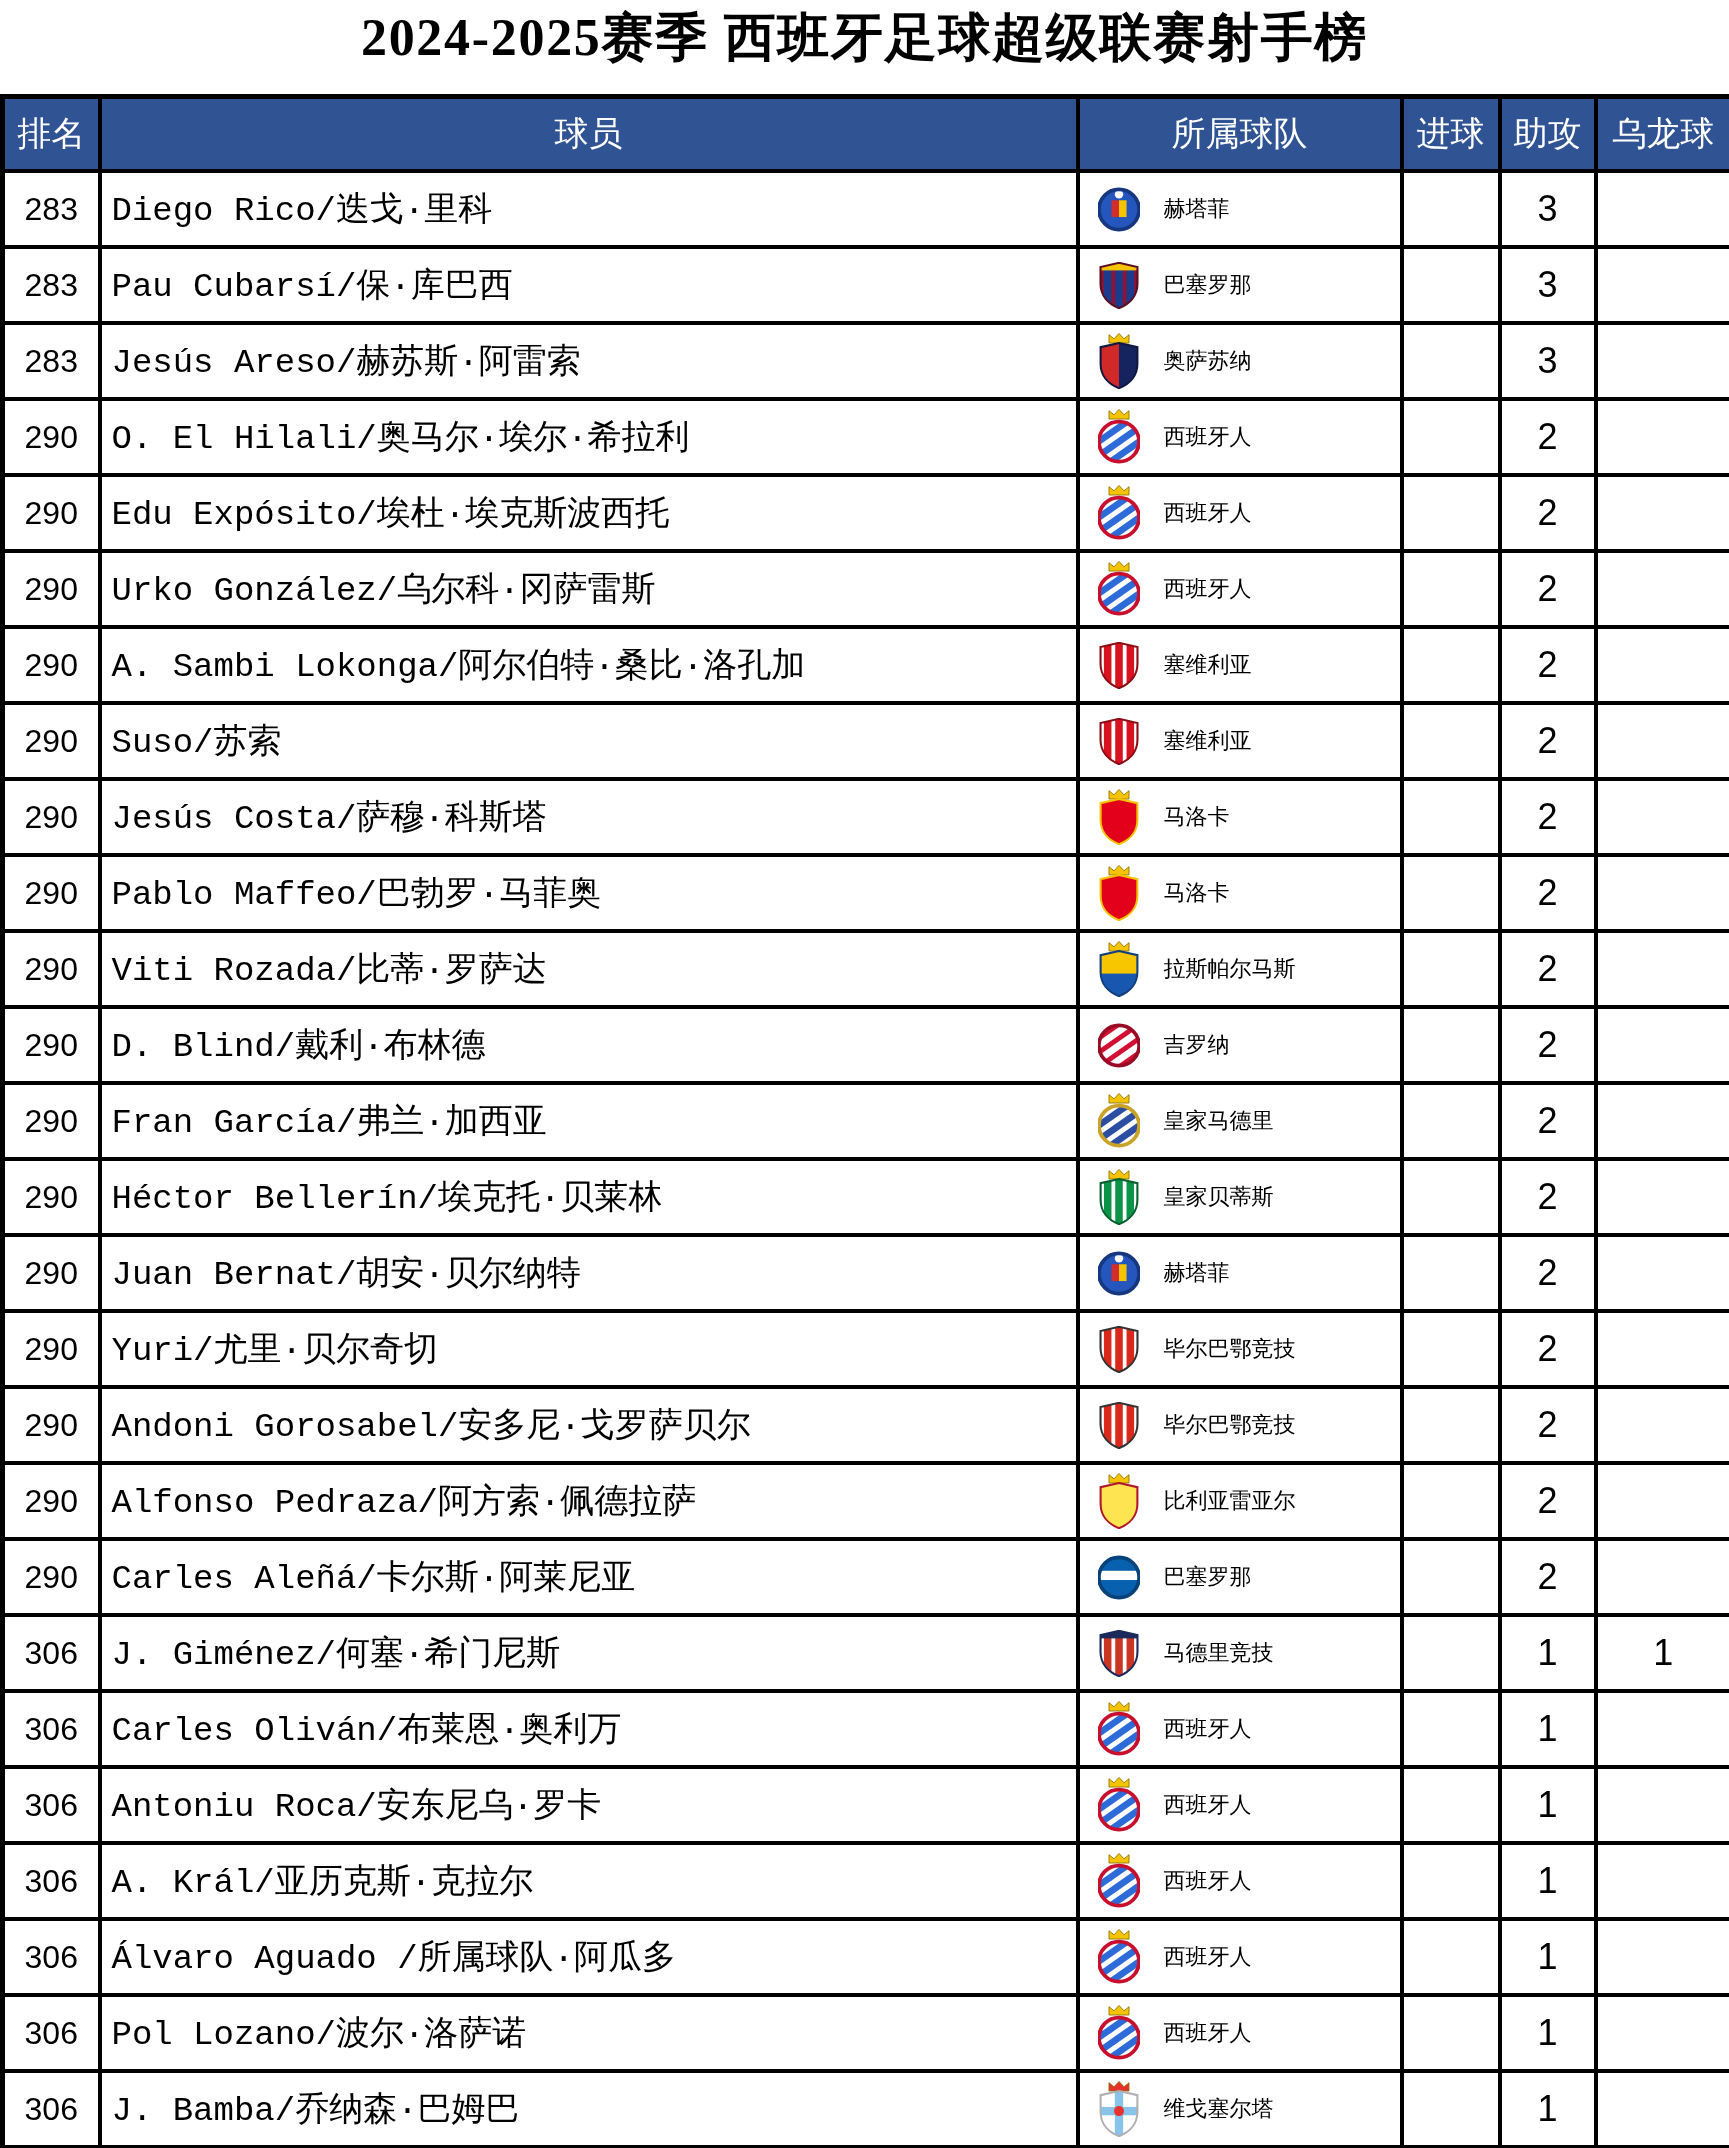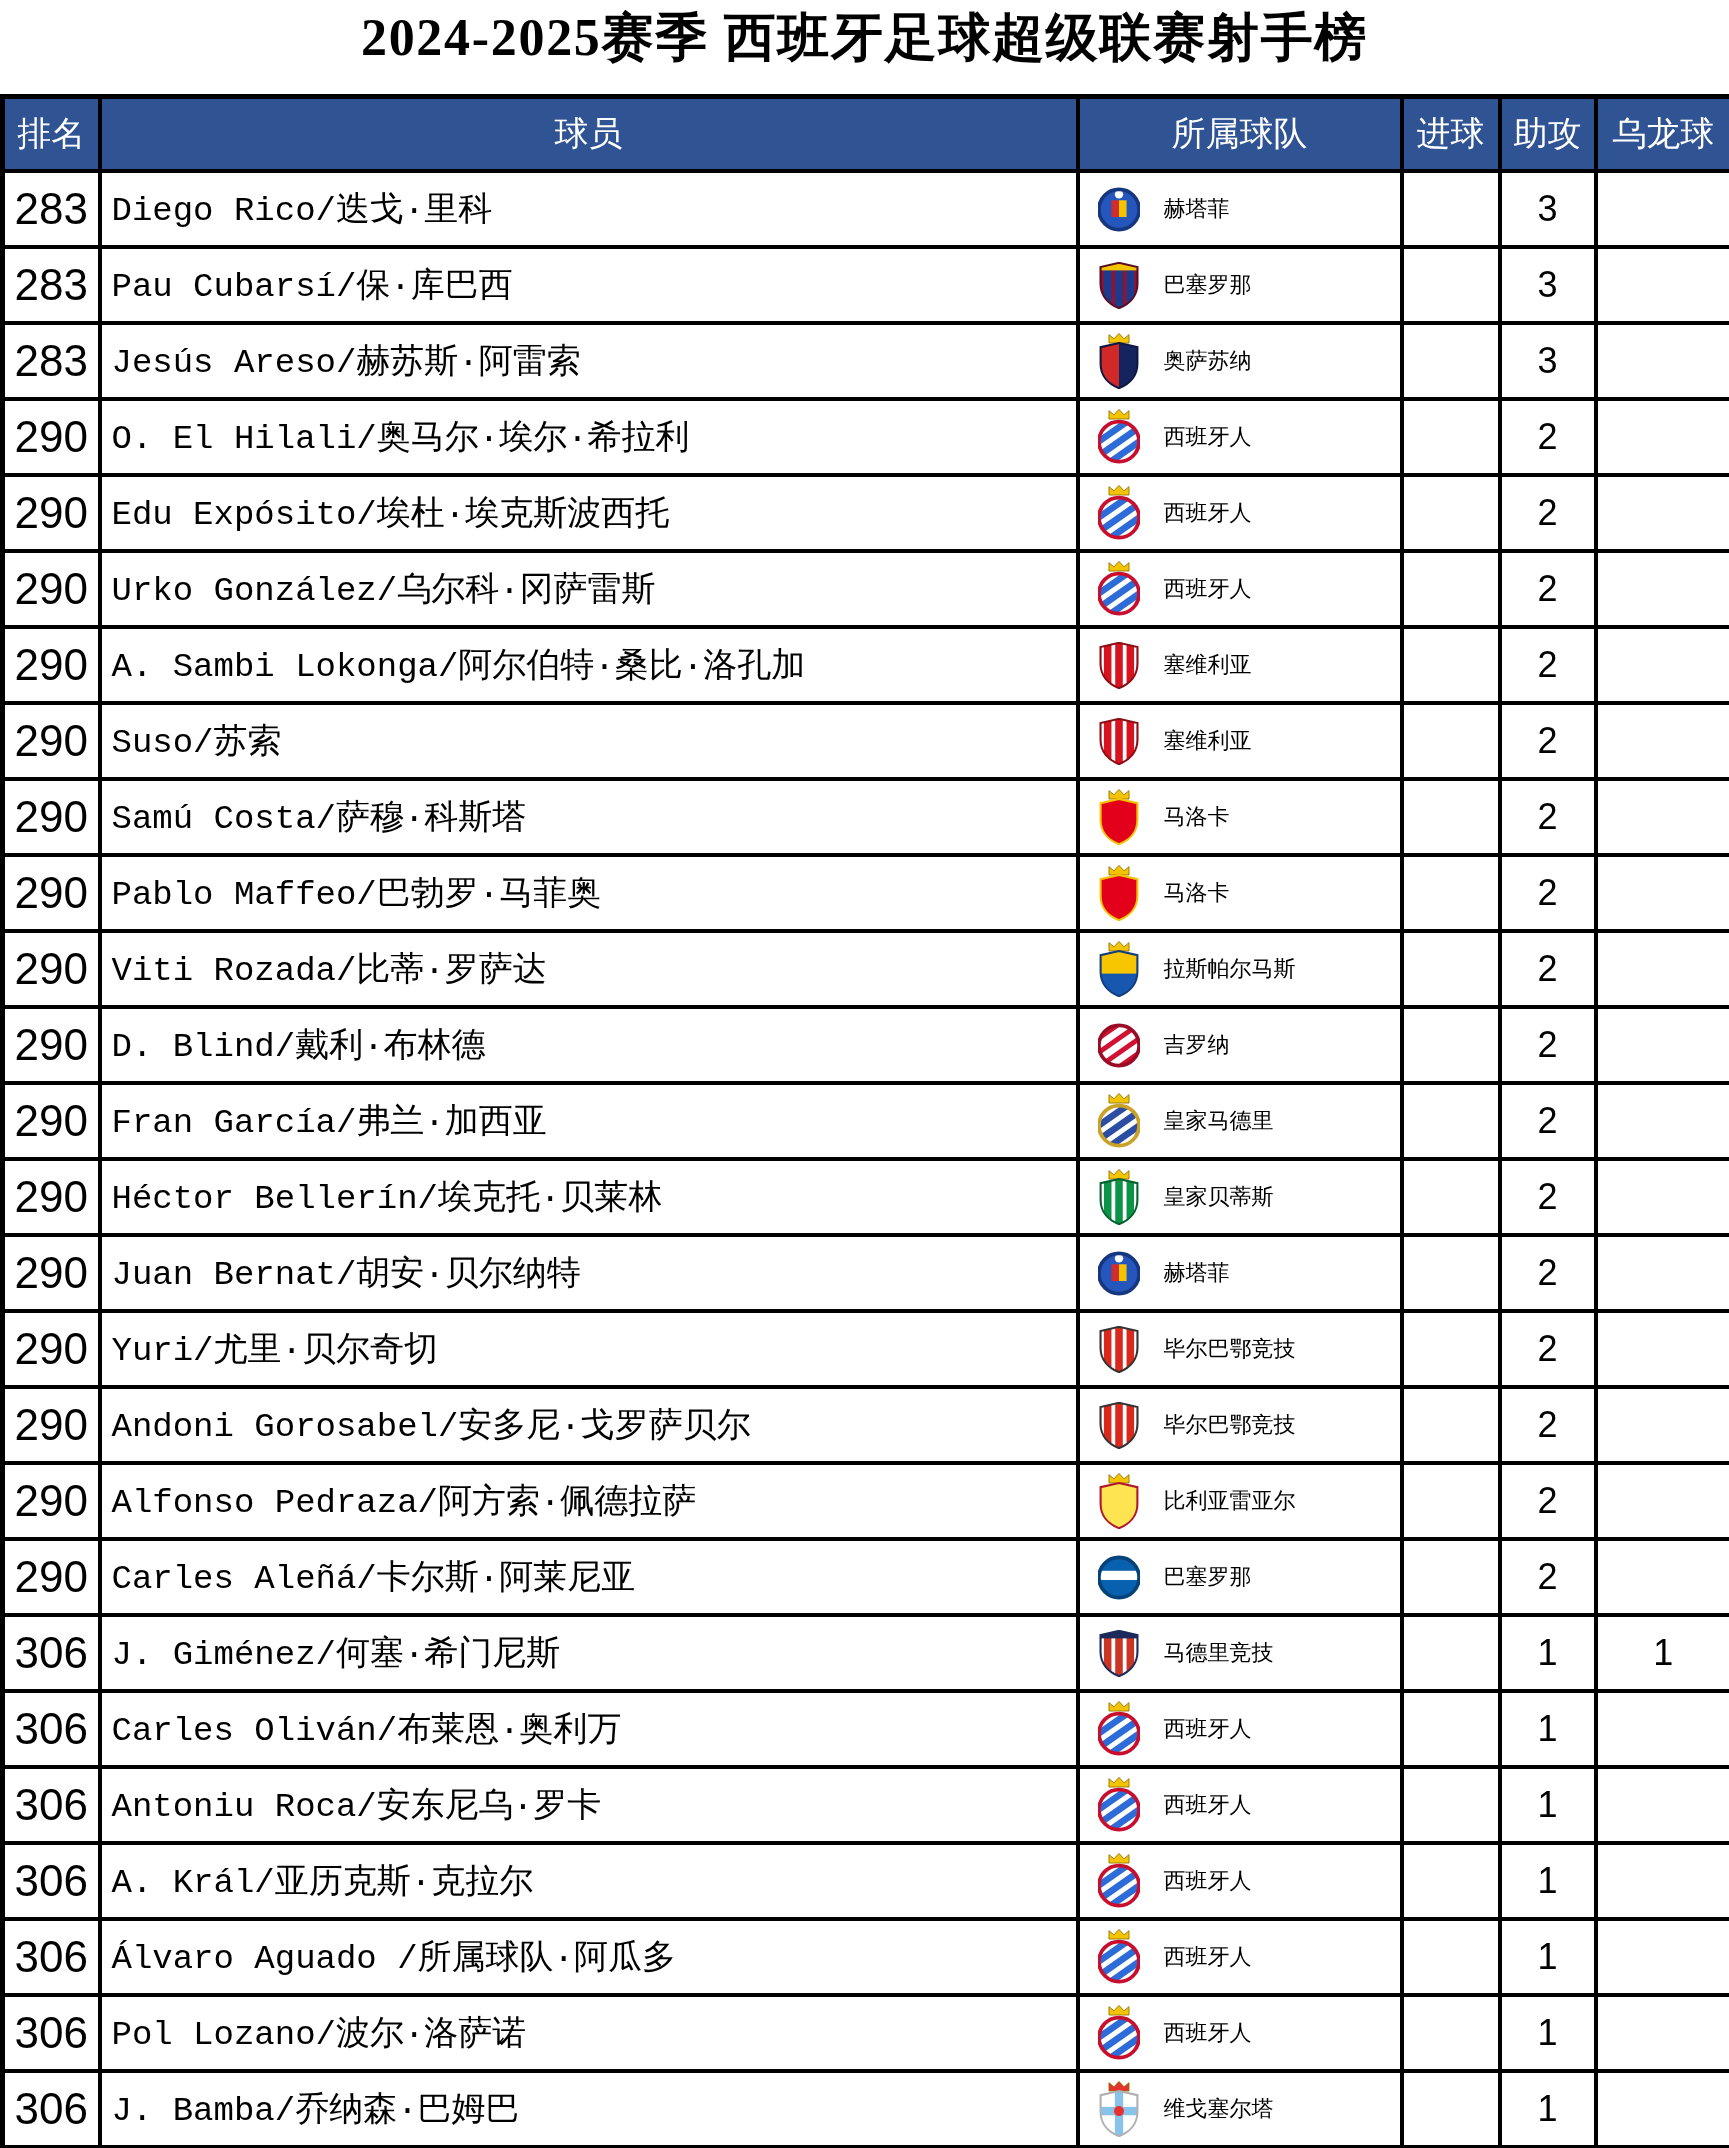--- a/index.html
+++ b/index.html
@@ -7,21 +7,21 @@
        font-family:"Liberation Sans","DejaVu Sans",sans-serif;}
   .title{position:absolute;top:0;left:0;width:1729px;height:94px;
          display:flex;align-items:flex-start;justify-content:center;
          font-size:52px;font-weight:700;letter-spacing:1.7px;padding-top:3.4px;box-sizing:border-box;font-family:Liberation Serif, serif;}
   table.rank{position:absolute;top:94px;left:0;width:1729px;
              border-collapse:collapse;table-layout:fixed;border:5px solid #000;}
   th,td{border:4.2px solid #000;padding:0;overflow:hidden;white-space:nowrap;}
   thead th{background:#305394;color:#fff;height:70px;font-weight:400;
            font-size:34px;text-align:center;font-family:Liberation Mono, monospace;}
   tbody td{height:72px;font-size:34px;vertical-align:middle;background:#fff;}
-  td.c-rank{text-align:center;font-size:44px;}
+  td.c-rank{text-align:center;font-size:32px;}
   td.c-player{padding-left:10px;font-family:Liberation Mono, monospace;}
   td.c-team{padding-left:18.5px;}
   .teamwrap{display:flex;align-items:center;gap:23.5px;}
   .teamwrap svg{flex:0 0 auto;display:block;}
   .team-name{font-size:22px;}
   td.c-num{text-align:center;font-size:36px;}
 </style>
 </head>
 <body>
 
@@ -263,21 +263,21 @@
   </svg>
             <span class="team-name">塞维利亚</span>
           </div>
         </td>
         <td class="c-num"></td>
         <td class="c-num">2</td>
         <td class="c-num"></td>
       </tr>
       <tr>
         <td class="c-rank">290</td>
-        <td class="c-player">Samú Costa/萨穆·科斯塔</td>
+        <td class="c-player">Jesús Costa/萨穆·科斯塔</td>
         <td class="c-team">
           <div class="teamwrap">
             <svg width="42" height="56" viewBox="0 0 50 67">
     <defs>
                 <clipPath id="bclip8">
                   <path d="M25 12 L47 17 L47 37 C47 51 38 61 25 66 C12 61 3 51 3 37 L3 17 Z"></path>
                 </clipPath>
               </defs>
     <path d="M13 12 L13 2 L19 7 L25 0.5 L31 7 L37 2 L37 12 Z" fill="#F5C400" stroke="#8A6D00" stroke-width="1"></path>
     <path d="M25 12 L47 17 L47 37 C47 51 38 61 25 66 C12 61 3 51 3 37 L3 17 Z" fill="#E3001B"></path>

